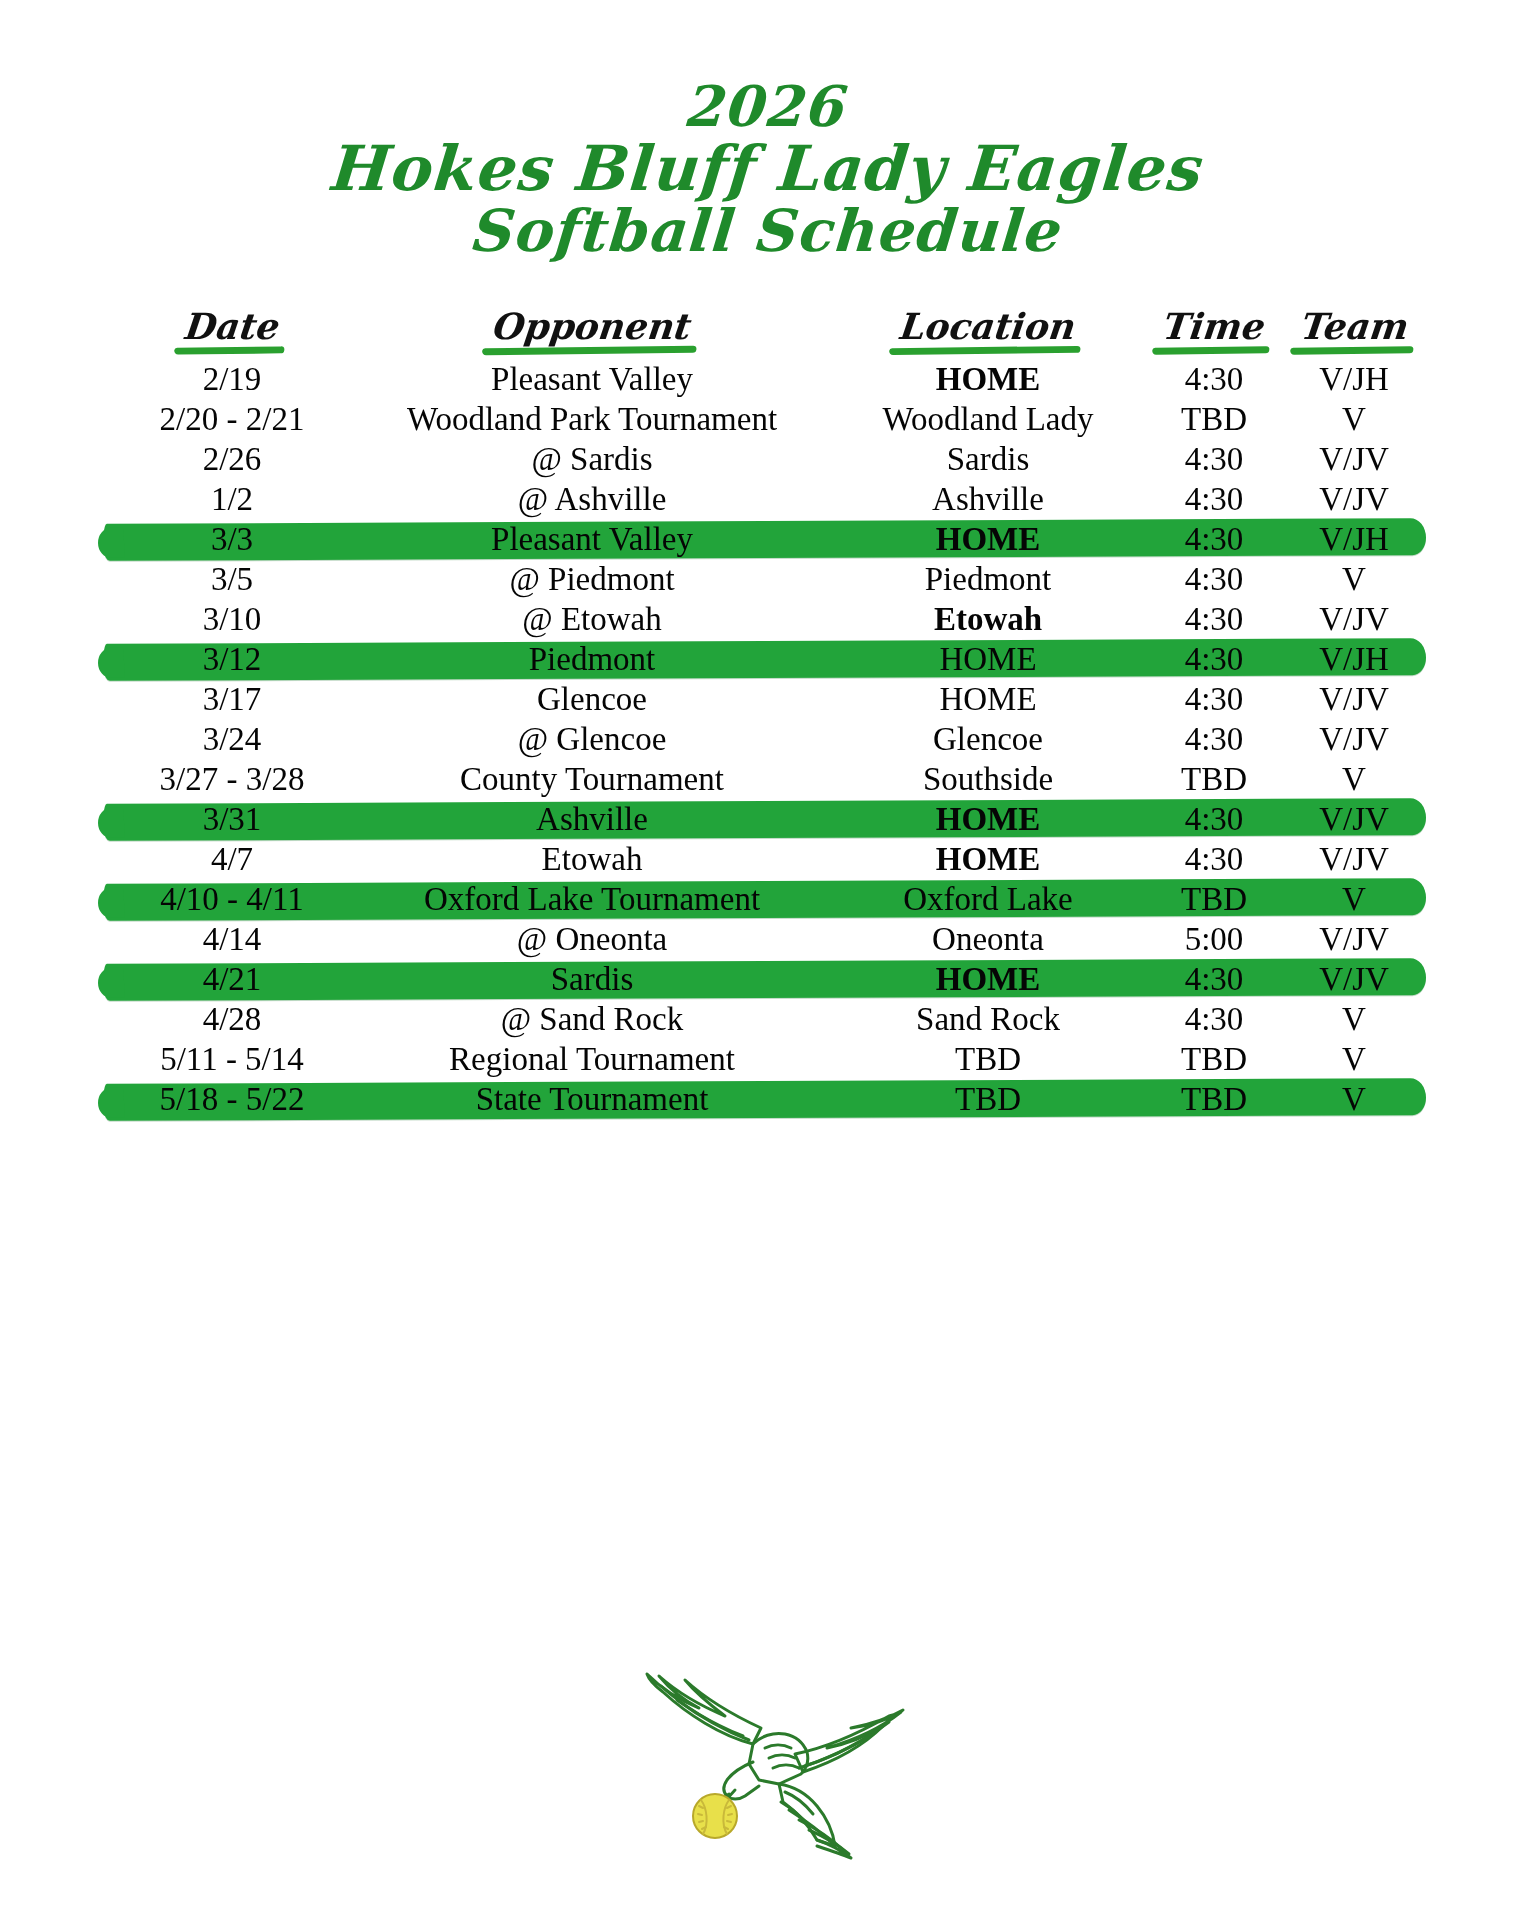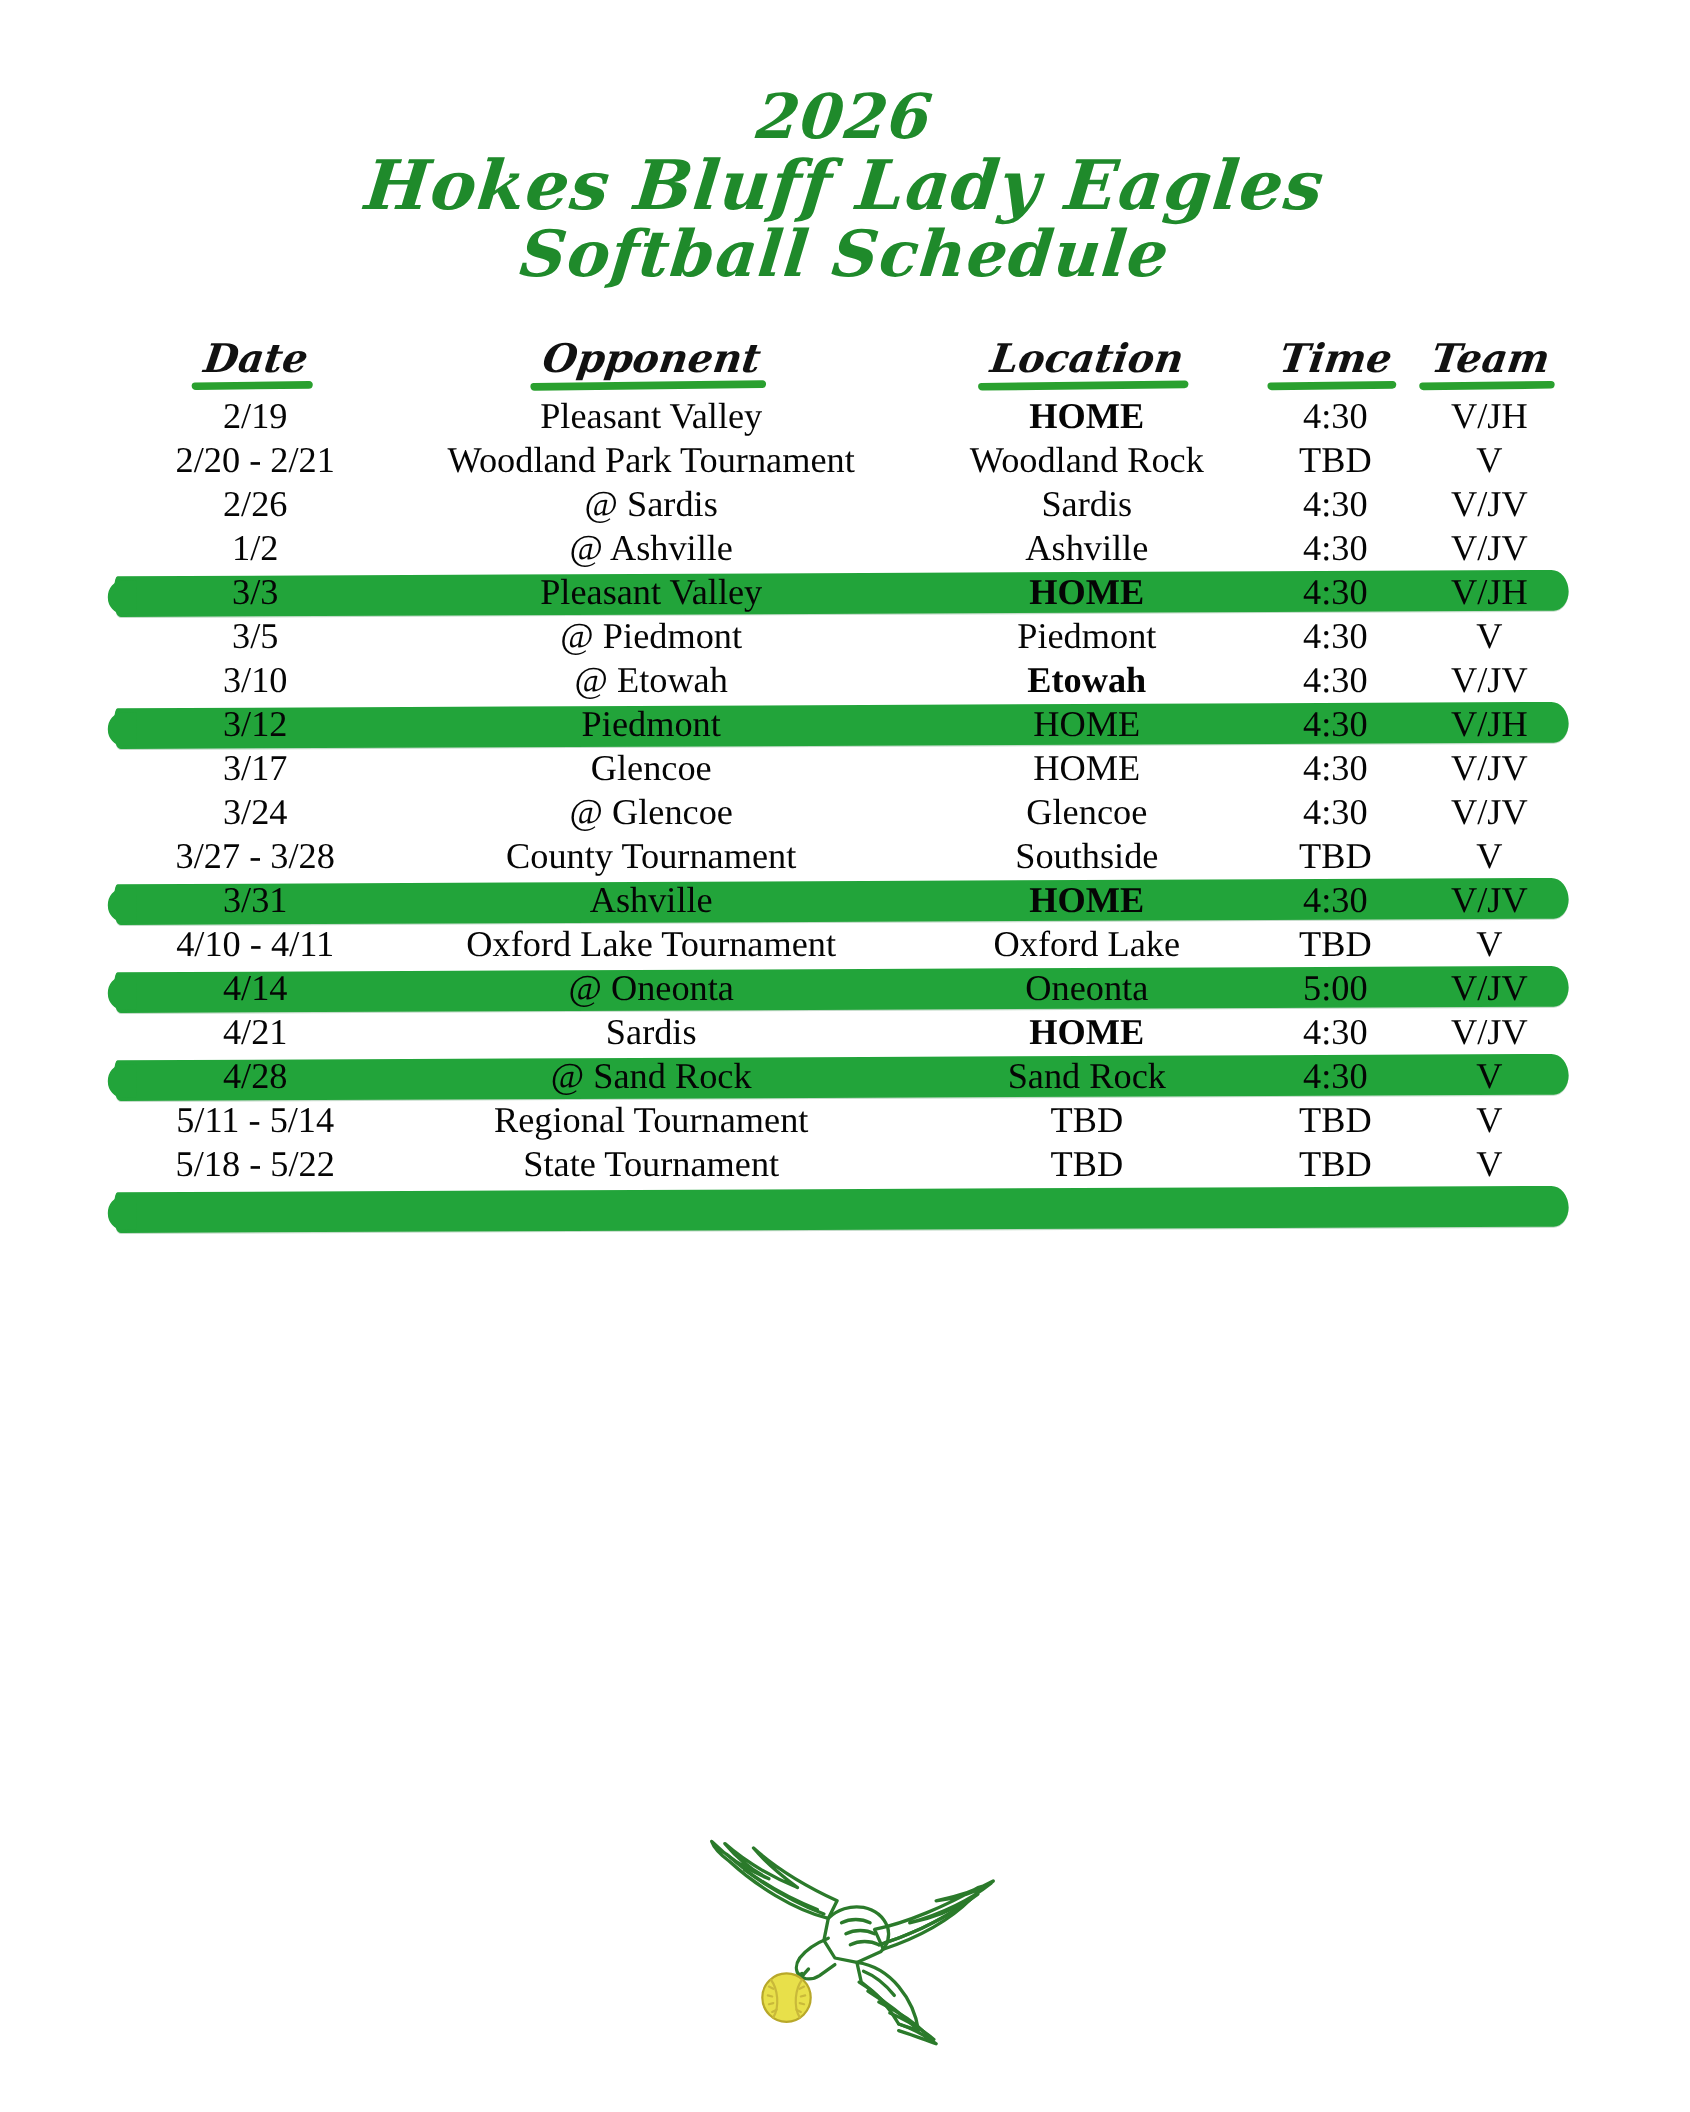--- a/index.html
+++ b/index.html
@@ -178,21 +178,21 @@
         <tr>
           <td>2/19</td>
           <td>Pleasant Valley</td>
           <td class="bold">HOME</td>
           <td>4:30</td>
           <td>V/JH</td>
         </tr>
         <tr>
           <td>2/20 - 2/21</td>
           <td>Woodland Park Tournament</td>
-          <td>Woodland Rock</td>
+          <td>Woodland Lady</td>
           <td>TBD</td>
           <td>V</td>
         </tr>
         <tr>
           <td>2/26</td>
           <td>@ Sardis</td>
           <td>Sardis</td>
           <td>4:30</td>
           <td>V/JV</td>
         </tr>
@@ -248,20 +248,27 @@
         <tr>
           <td>3/27 - 3/28</td>
           <td>County Tournament</td>
           <td>Southside</td>
           <td>TBD</td>
           <td>V</td>
         </tr>
         <tr>
           <td>3/31</td>
           <td>Ashville</td>
+          <td class="bold">HOME</td>
+          <td>4:30</td>
+          <td>V/JV</td>
+        </tr>
+        <tr>
+          <td>4/7</td>
+          <td>Etowah</td>
           <td class="bold">HOME</td>
           <td>4:30</td>
           <td>V/JV</td>
         </tr>
         <tr>
           <td>4/10 - 4/11</td>
           <td>Oxford Lake Tournament</td>
           <td>Oxford Lake</td>
           <td>TBD</td>
           <td>V</td>

